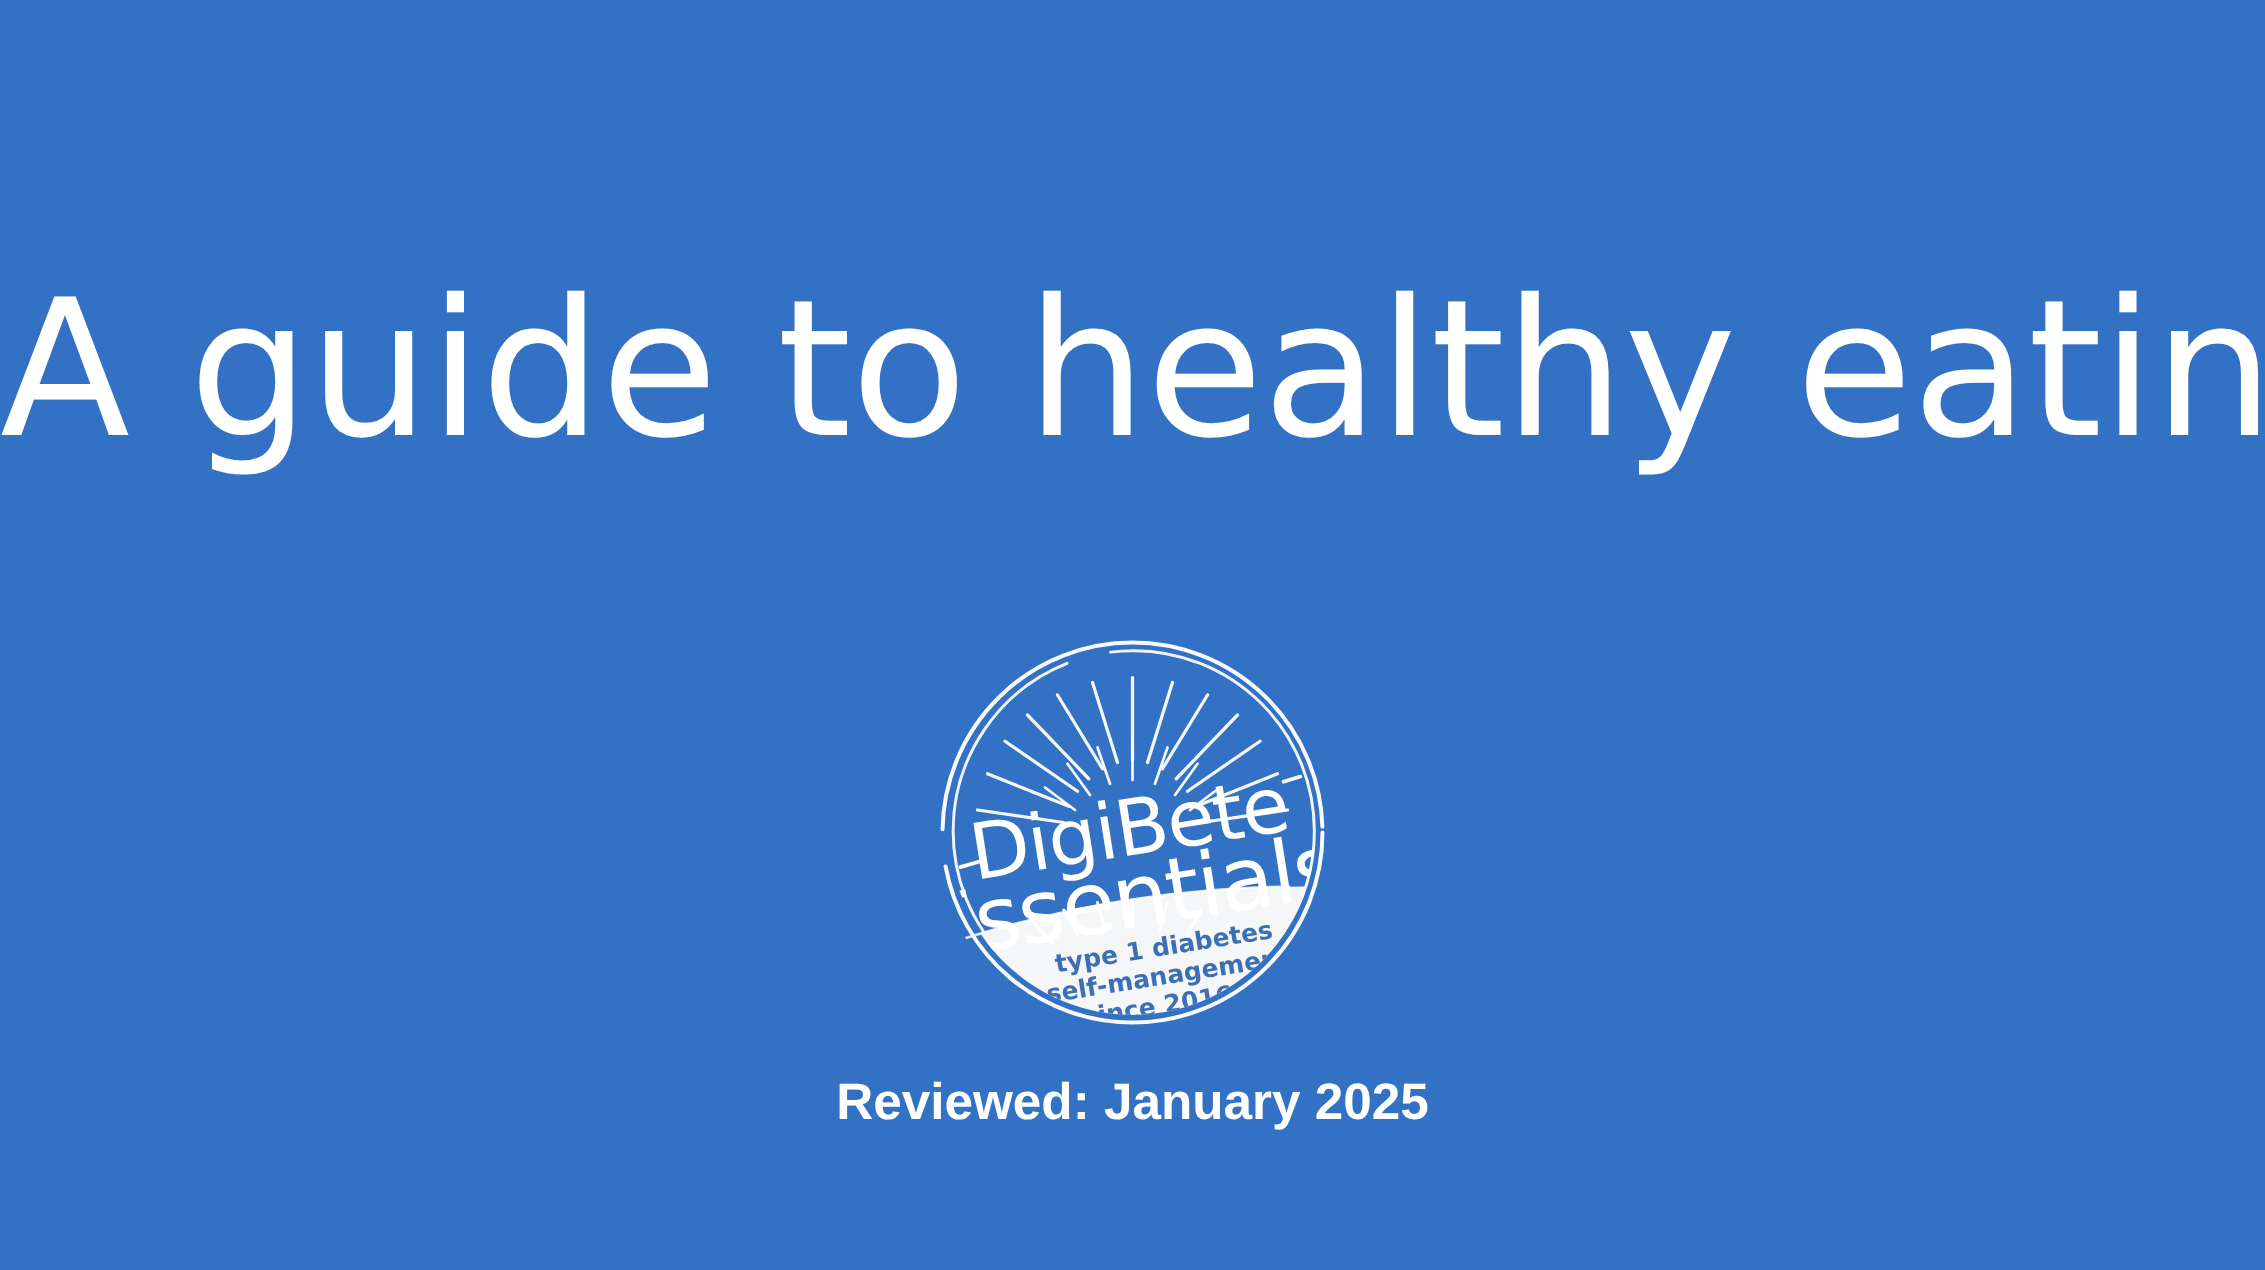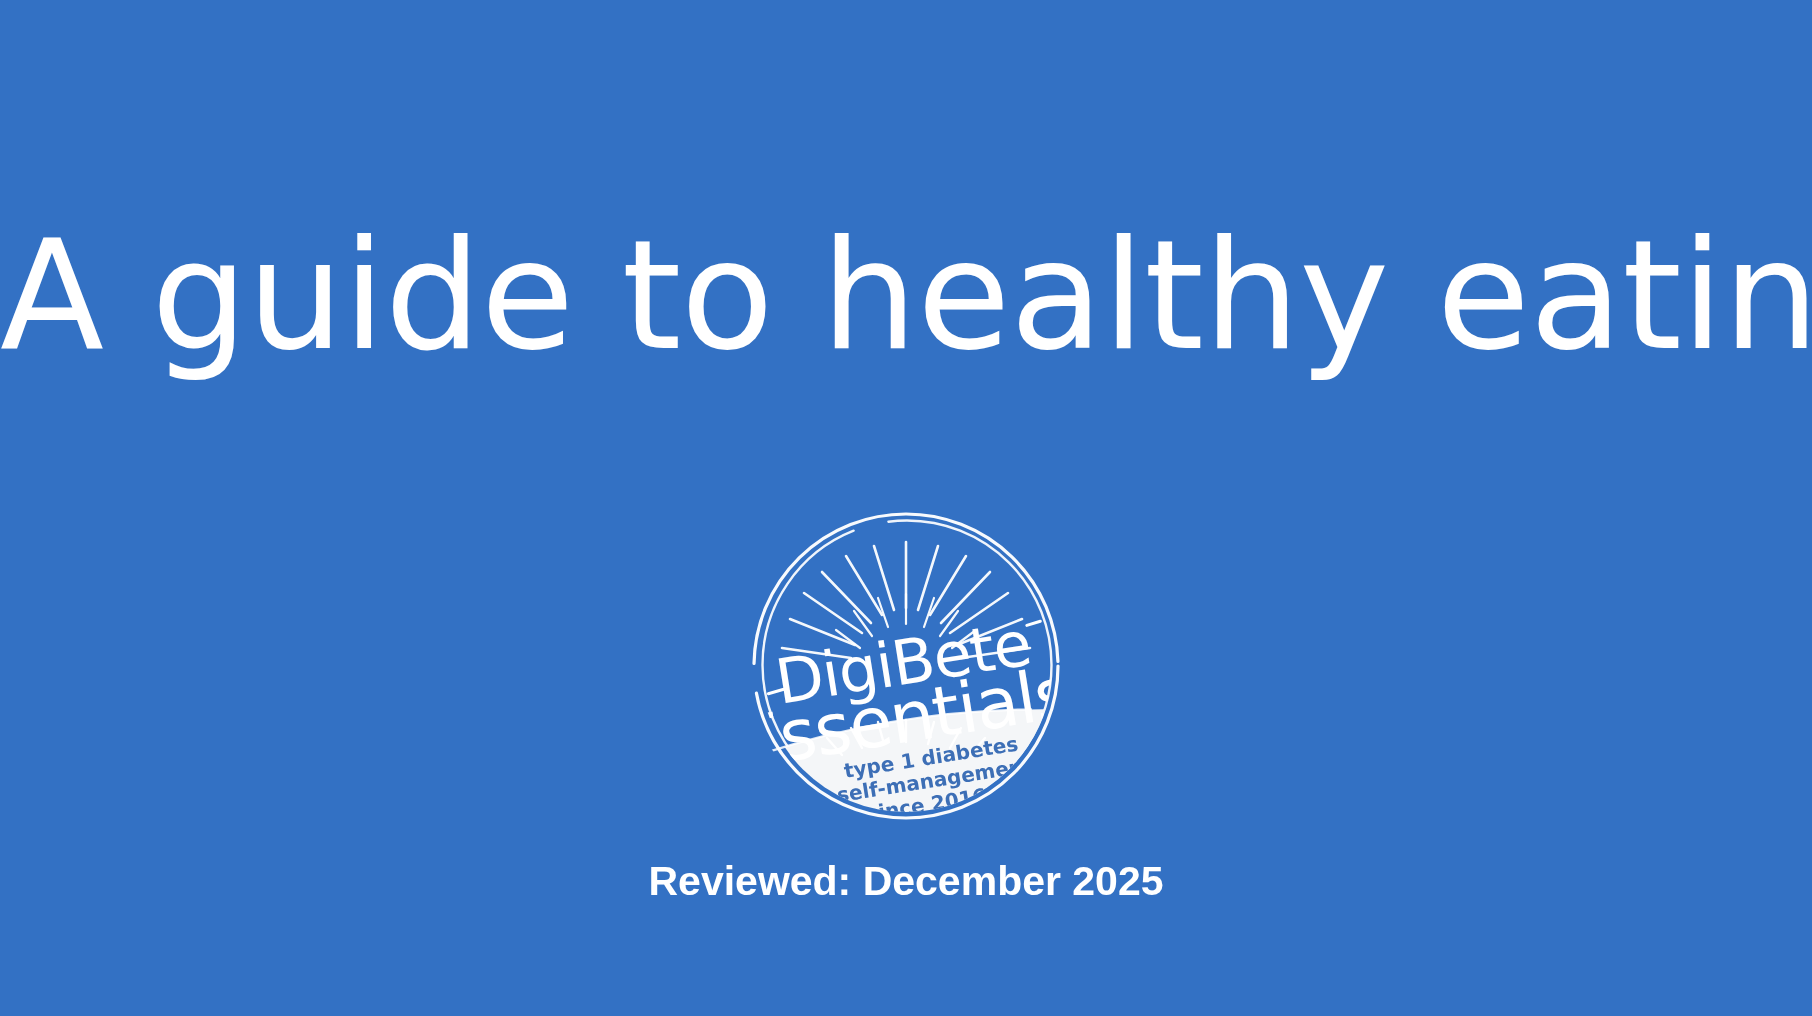--- a/index.html
+++ b/index.html
@@ -161,16 +161,16 @@
       </g>
 
       <g clip-path="url(#badgeClip)" transform="rotate(-9 160 248)">
         <path d="M -20 232 Q 160 196 340 232" fill="none" stroke="#ffffff" stroke-width="2.2" opacity="0.85"></path>
       </g>
 
     </svg>
   </div>
 
   <div class="reviewed-wrap">
-    <div class="reviewed-text">Reviewed: December 2025</div>
+    <div class="reviewed-text">Reviewed: January 2025</div>
   </div>
 
 </div>
 
 </body></html>

